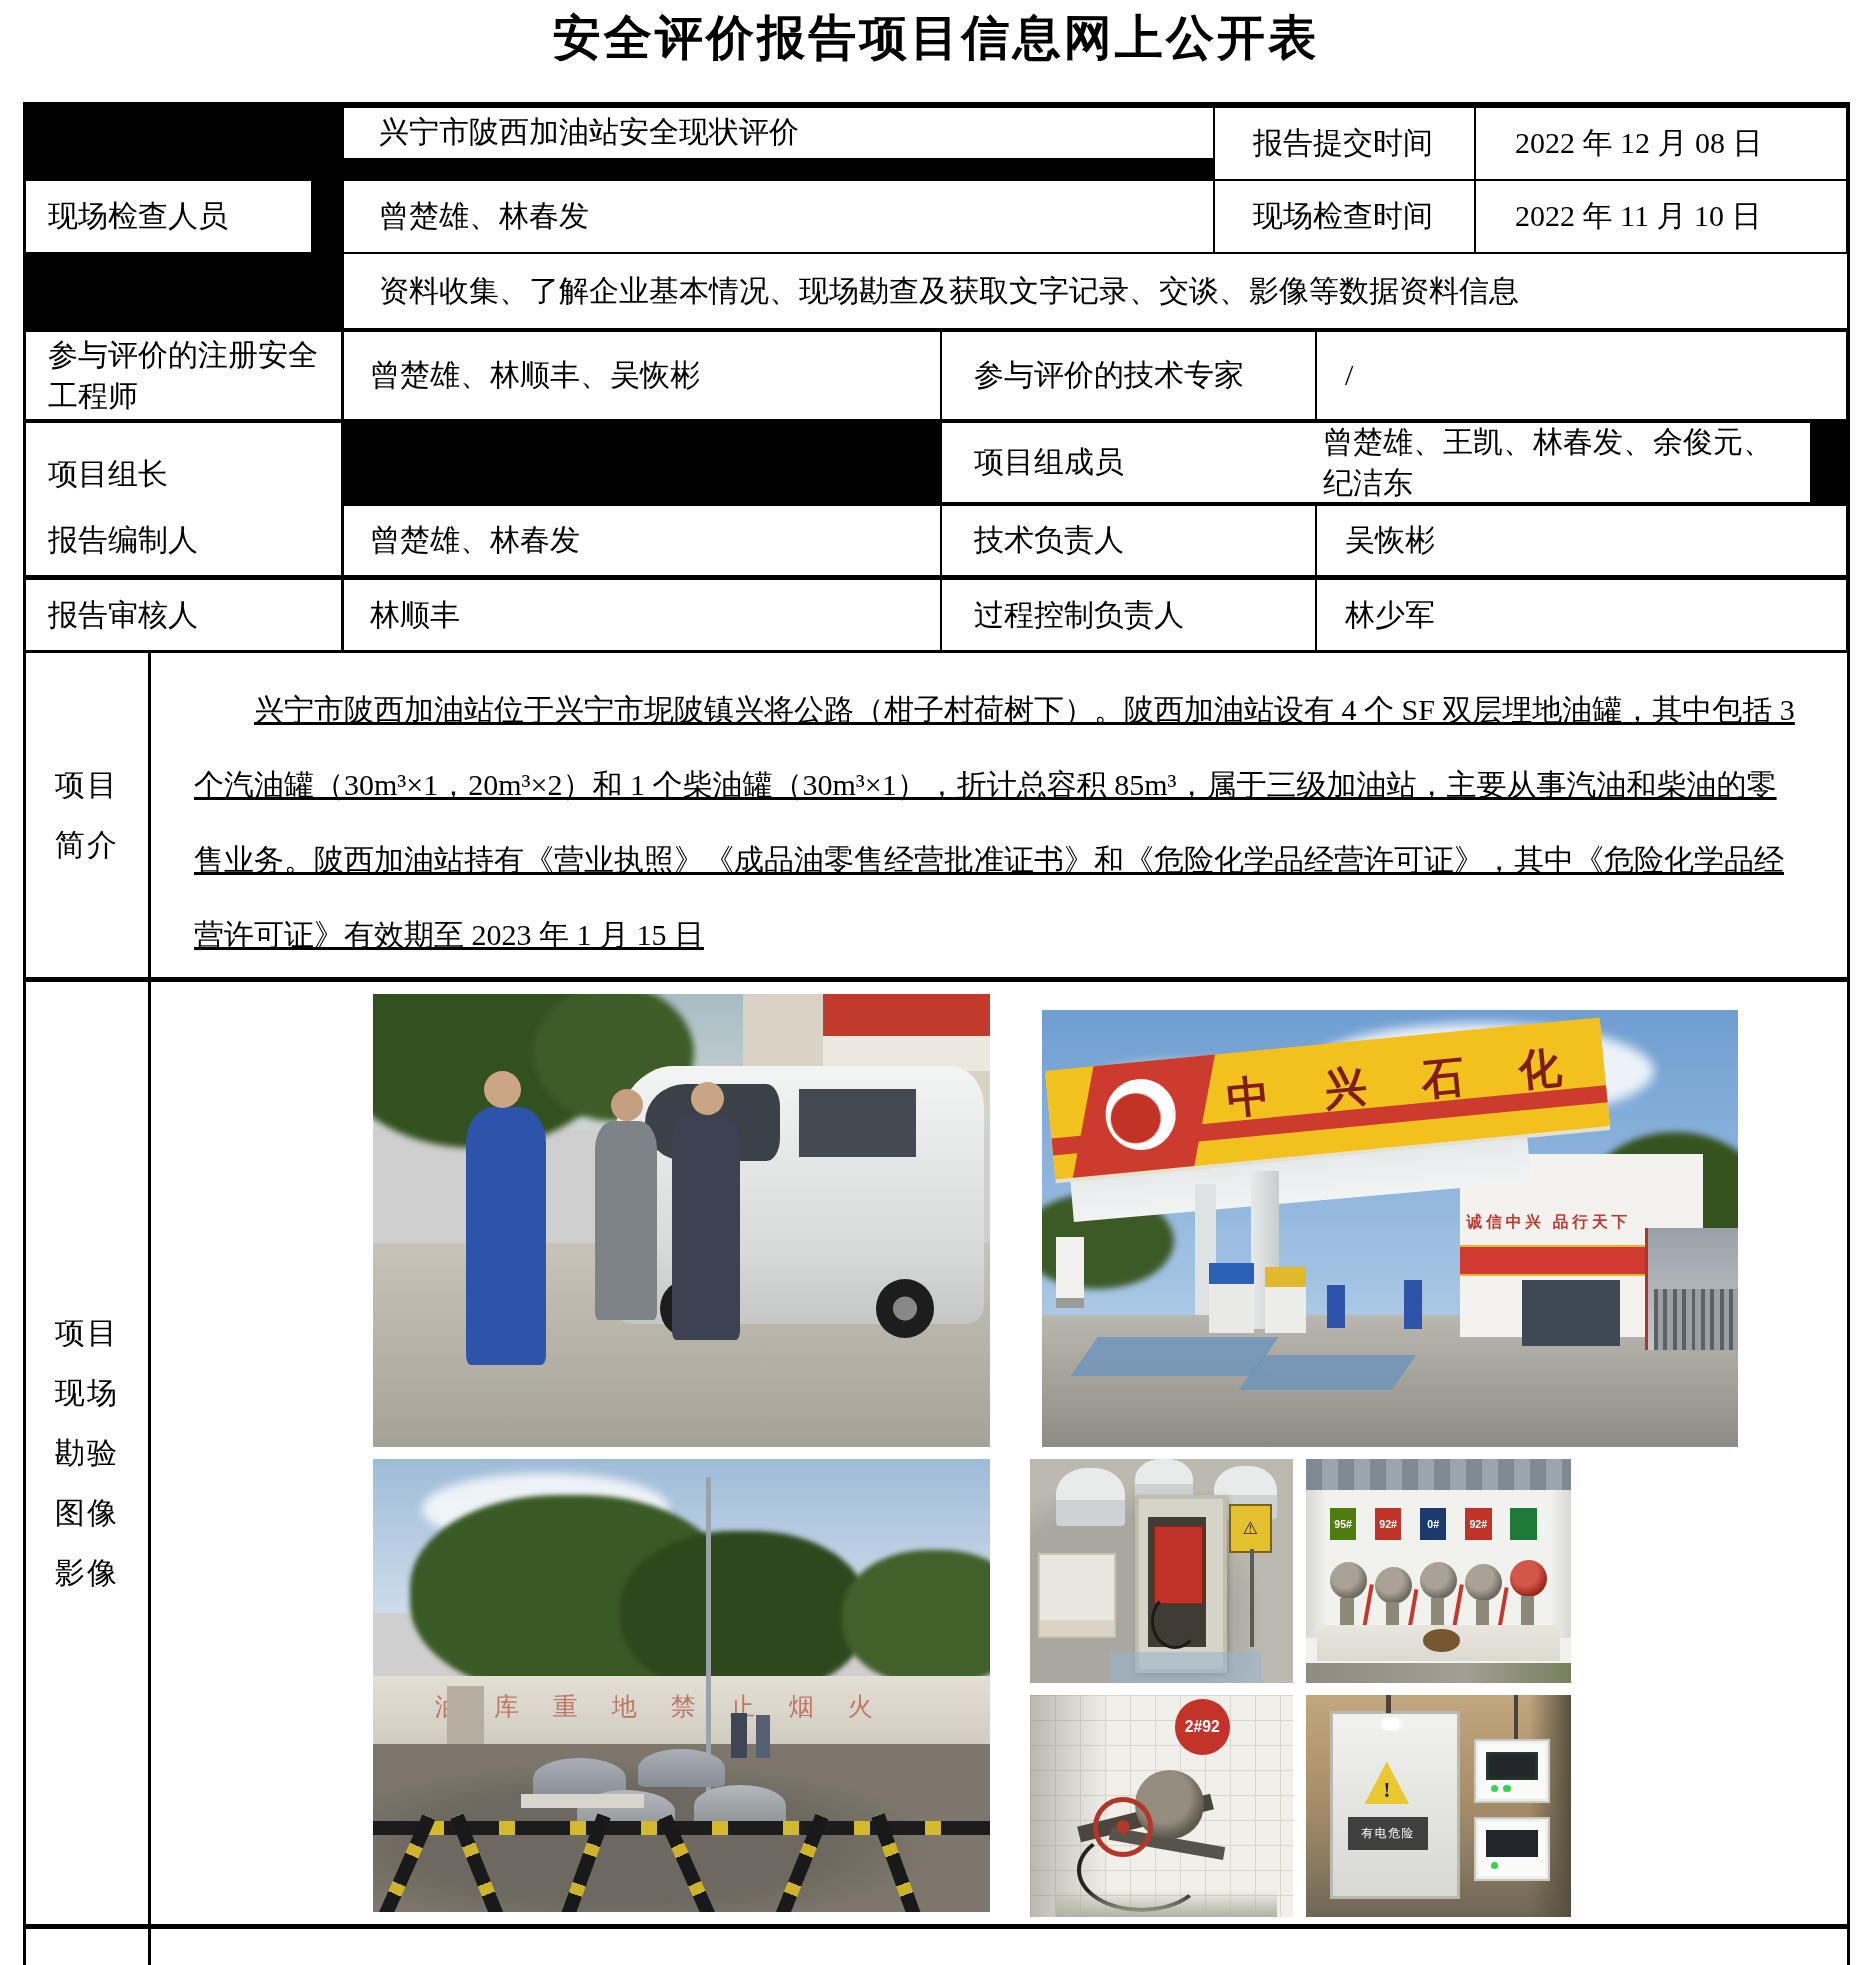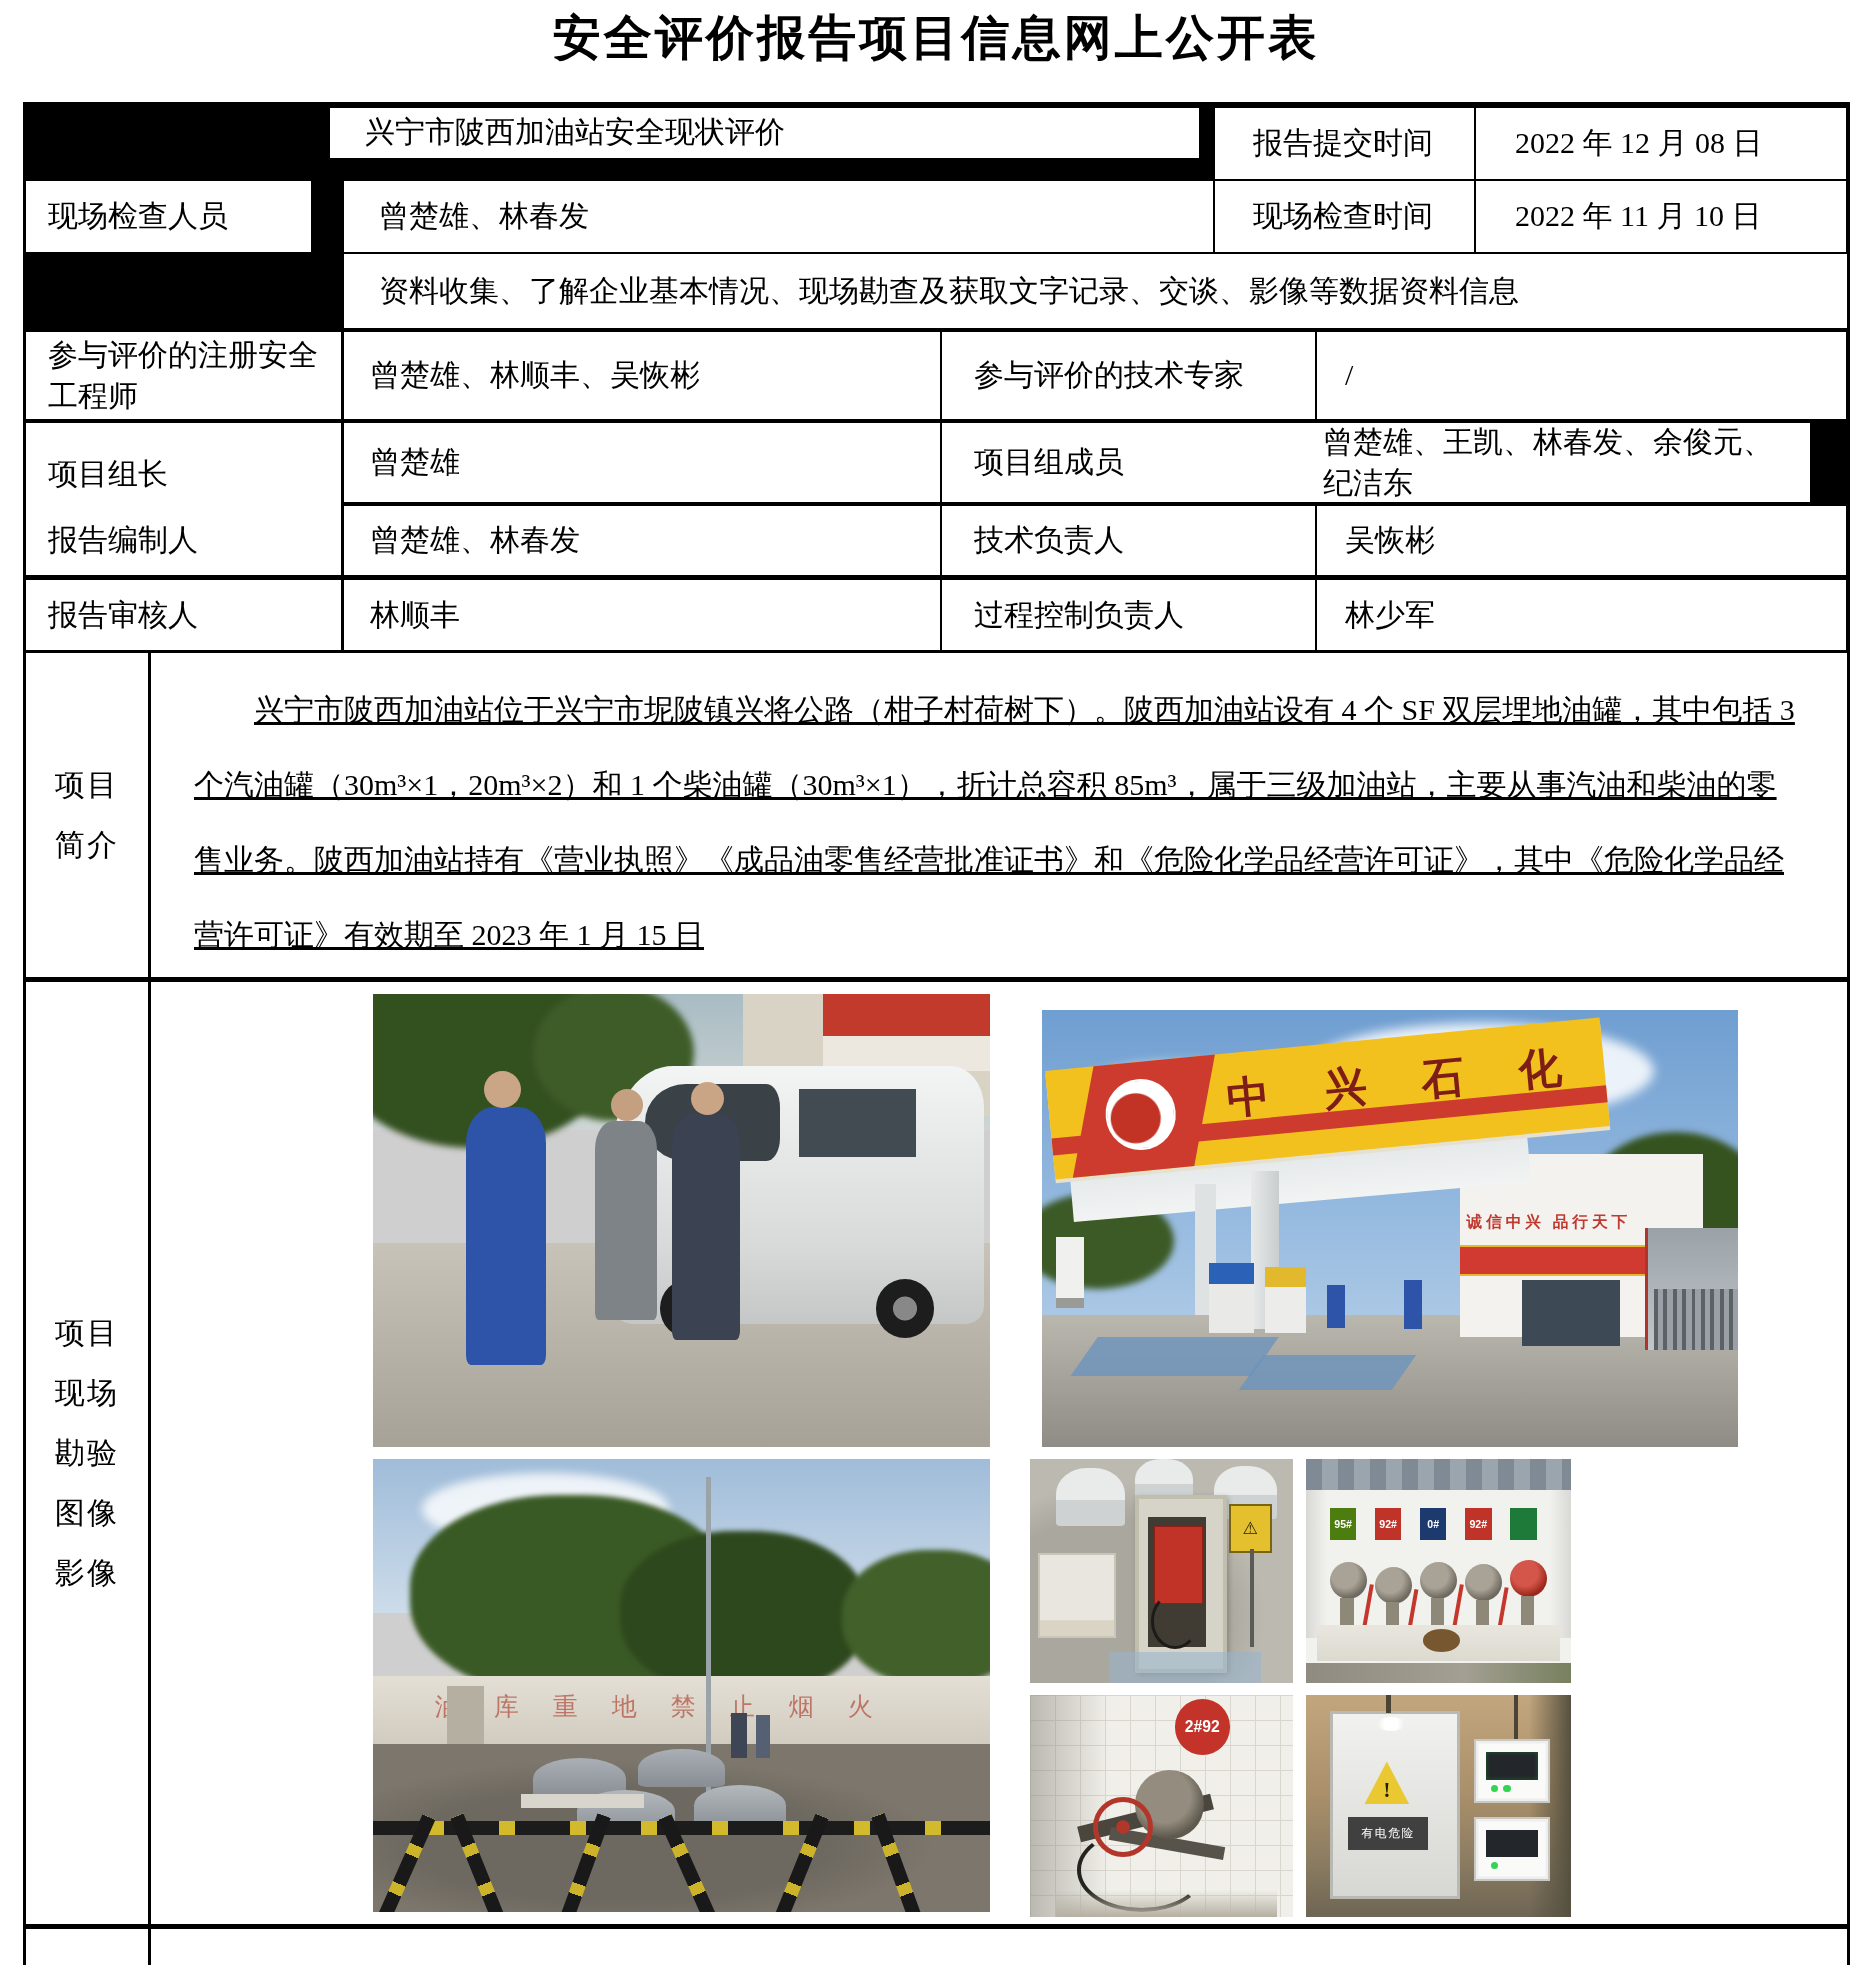--- a/index.html
+++ b/index.html
@@ -20,38 +20,37 @@
   .tag{position:absolute;display:flex;align-items:center;justify-content:center;
        color:#fff;font-size:10.6px;font-weight:bold;font-family:"Liberation Sans",sans-serif;}
 </style>
 </head>
 <body>
 
 <div class="page-title">安全评价报告项目信息网上公开表</div>
 
 <div class="tbl">
 
-  <div class="cell val" style="left:307px;top:5.5px;width:869px;height:50px">兴宁市陂西加油站安全现状评价</div>
+  <div class="cell val" style="left:321px;top:5.5px;width:869px;height:50px">兴宁市陂西加油站安全现状评价</div>
   <div class="cell val" style="left:1192px;top:5.5px;width:259px;height:71px;padding-left:38px">报告提交时间</div>
   <div class="cell val" style="left:1453px;top:5.5px;width:370px;height:71px;padding-left:39px">2022 年 12 月 08 日</div>
 
   <div class="cell lab" style="left:3.1px;top:79px;width:285px;height:71px">现场检查人员</div>
   <div class="cell val" style="left:321px;top:79px;width:869px;height:71px">曾楚雄、林春发</div>
   <div class="cell val" style="left:1192px;top:79px;width:259px;height:71px;padding-left:38px">现场检查时间</div>
   <div class="cell val" style="left:1453px;top:79px;width:370px;height:71px;padding-left:39px">2022 年 11 月 10 日</div>
 
   <div class="cell val" style="left:321px;top:152px;width:1503px;height:74px">资料收集、了解企业基本情况、现场勘查及获取文字记录、交谈、影像等数据资料信息</div>
 
   <div class="cell lab" style="left:3.1px;top:230px;width:315px;height:87px">参与评价的注册安全工程师</div>
   <div class="cell val" style="left:321px;top:230px;width:596px;height:87px;padding-left:26px">曾楚雄、林顺丰、吴恢彬</div>
   <div class="cell val" style="left:919px;top:230px;width:373px;height:87px;padding-left:32px">参与评价的技术专家</div>
   <div class="cell val" style="left:1294px;top:230px;width:529px;height:87px;padding-left:28px">/</div>
 
   <div class="cell lab" style="left:3.1px;top:321px;width:315px;height:103px">项目组长</div>
-  <div class="cell val" style="left:321px;top:321px;width:596px;height:79px;padding-left:26px">曾楚雄</div>
   <div class="cell val" style="left:919px;top:321px;width:373px;height:79px;padding-left:32px">项目组成员</div>
   <div class="cell val" style="left:1258px;top:321px;width:529px;height:79px;padding-left:42px;padding-right:23.6px">曾楚雄、王凯、林春发、余俊元、纪洁东</div>
 
   <div class="cell lab" style="left:3.1px;top:404px;width:315px;height:69px">报告编制人</div>
   <div class="cell val" style="left:321px;top:404px;width:596px;height:69px;padding-left:26px">曾楚雄、林春发</div>
   <div class="cell val" style="left:919px;top:404px;width:373px;height:69px;padding-left:32px">技术负责人</div>
   <div class="cell val" style="left:1294px;top:404px;width:529px;height:69px;padding-left:28px">吴恢彬</div>
 
   <div class="cell lab" style="left:3.1px;top:478px;width:315px;height:70px">报告审核人</div>
   <div class="cell val" style="left:321px;top:478px;width:596px;height:70px;padding-left:26px">林顺丰</div>

